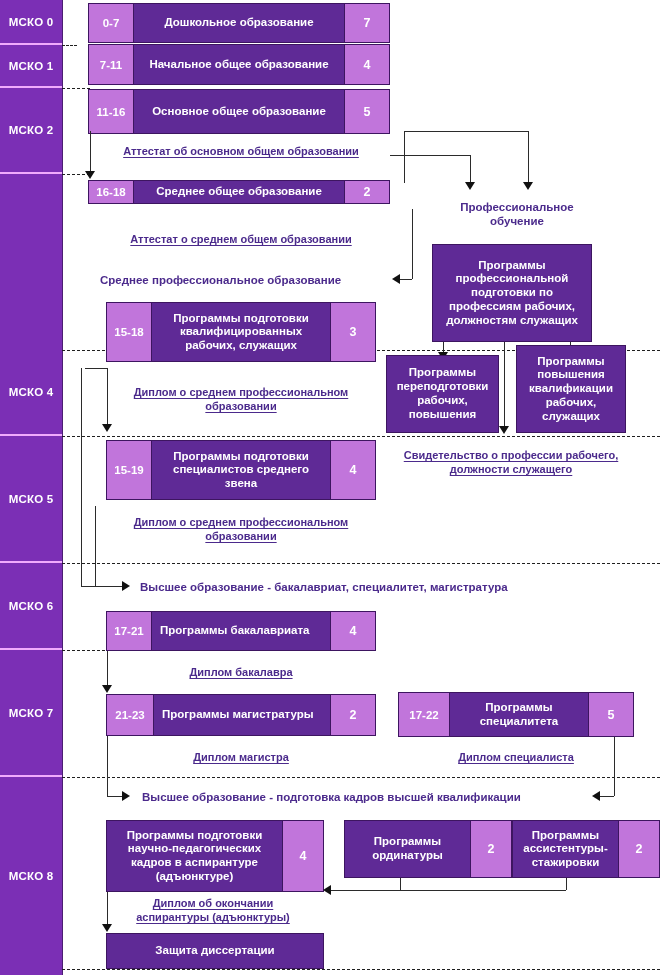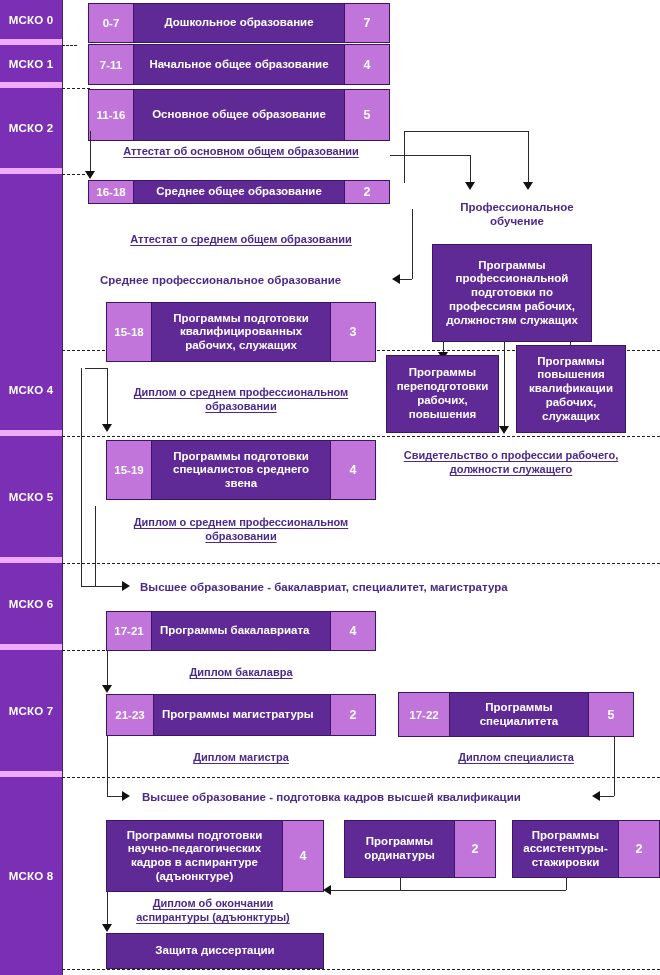--- a/index.html
+++ b/index.html
@@ -14,21 +14,21 @@
 
   
   .rail{
     position:absolute;left:0;top:0;width:62px;height:975px;
     background:#7b2fb5;
     border-right:1px solid #4b1f72;
   }
   .rail-band{
     position:absolute;left:0;width:62px;
     box-sizing:border-box;
-    border-bottom:6px solid #f0abfc;
+    border-bottom:2px solid #f0abfc;
     display:flex;align-items:center;justify-content:center;
     color:#ffffff;font-size:11.5px;font-weight:bold;
     letter-spacing:.2px;white-space:nowrap;
   }
 
   
   .pbox{
     position:absolute;box-sizing:border-box;
     display:flex;align-items:stretch;
     border:1px solid #3d1560;
@@ -132,21 +132,21 @@
     <div class="title">Дошкольное образование</div>
     <div class="years" style="width:44px;">7</div>
   </div>
 
   <div class="pbox" style="left:88px;top:44px;width:302px;height:41px;">
     <div class="age" style="width:44px;">7-11</div>
     <div class="title">Начальное общее образование</div>
     <div class="years" style="width:44px;">4</div>
   </div>
 
-  <div class="pbox" style="left:88px;top:89px;width:302px;height:52px;">
+  <div class="pbox" style="left:88px;top:89px;width:302px;height:45px;">
     <div class="age" style="width:44px;">11-16</div>
     <div class="title">Основное общее образование</div>
     <div class="years" style="width:44px;">5</div>
   </div>
 
   <div class="doc" style="left:96px;top:144px;width:290px;">
     <span>Аттестат об основном общем образовании</span>
   </div>
 
   <div class="vline" style="left:404px;top:131px;height:52px;"></div>
@@ -287,21 +287,21 @@
 
   <div class="lbl" style="left:142px;top:790px;">
     <span>Высшее образование - подготовка кадров высшей квалификации</span>
   </div>
 
   <div class="pbox" style="left:106px;top:820px;width:218px;height:72px;">
     <div class="title">Программы подготовки научно-педагогических кадров в аспирантуре (адъюнктуре)</div>
     <div class="years" style="width:40px;">4</div>
   </div>
 
-  <div class="pbox" style="left:344px;top:820px;width:152px;height:58px;">
+  <div class="pbox" style="left:344px;top:820px;width:168px;height:58px;">
     <div class="title">Программы ординатуры</div>
     <div class="years" style="width:40px;">2</div>
   </div>
 
   <div class="pbox" style="left:512px;top:820px;width:148px;height:58px;">
     <div class="title">Программы ассистентуры-стажировки</div>
     <div class="years" style="width:40px;">2</div>
   </div>
 
   <div class="vline" style="left:400px;top:878px;height:12px;"></div>

